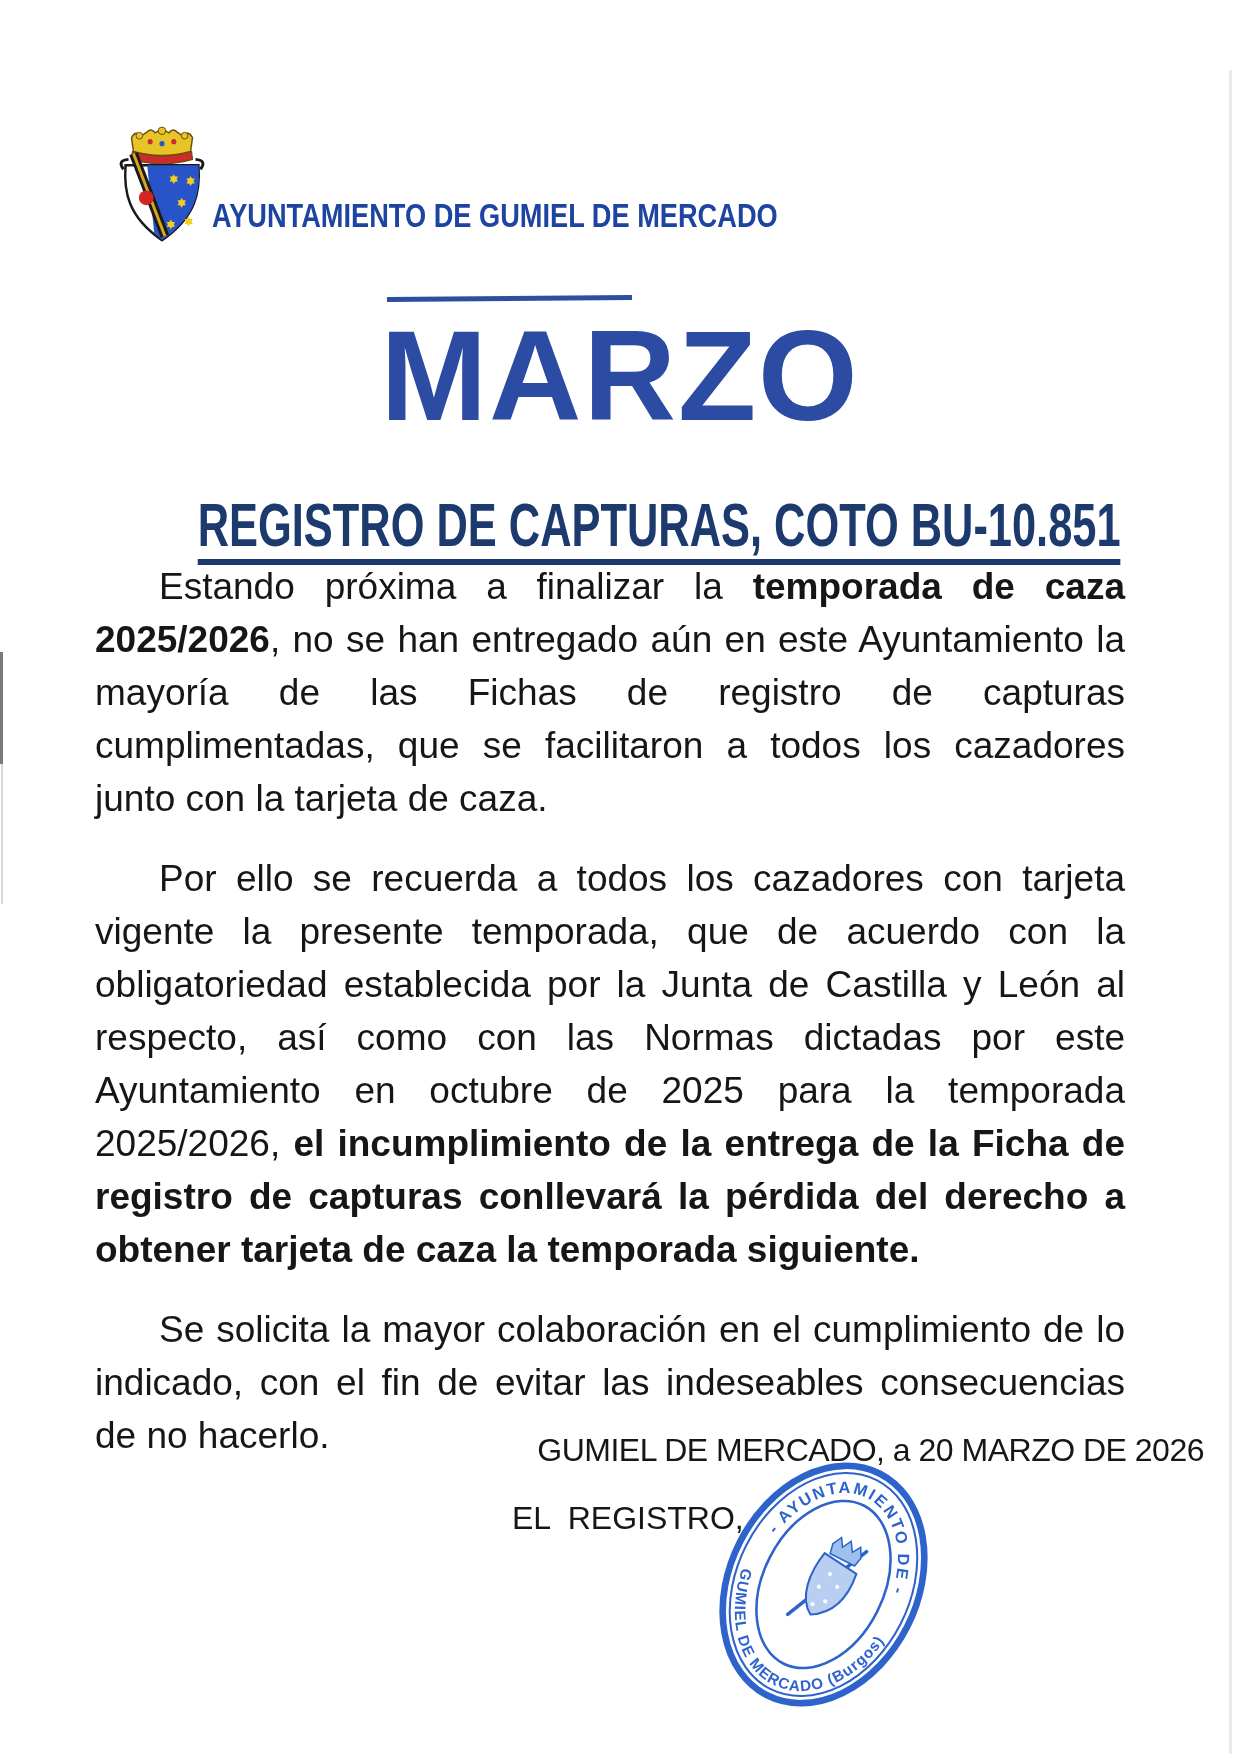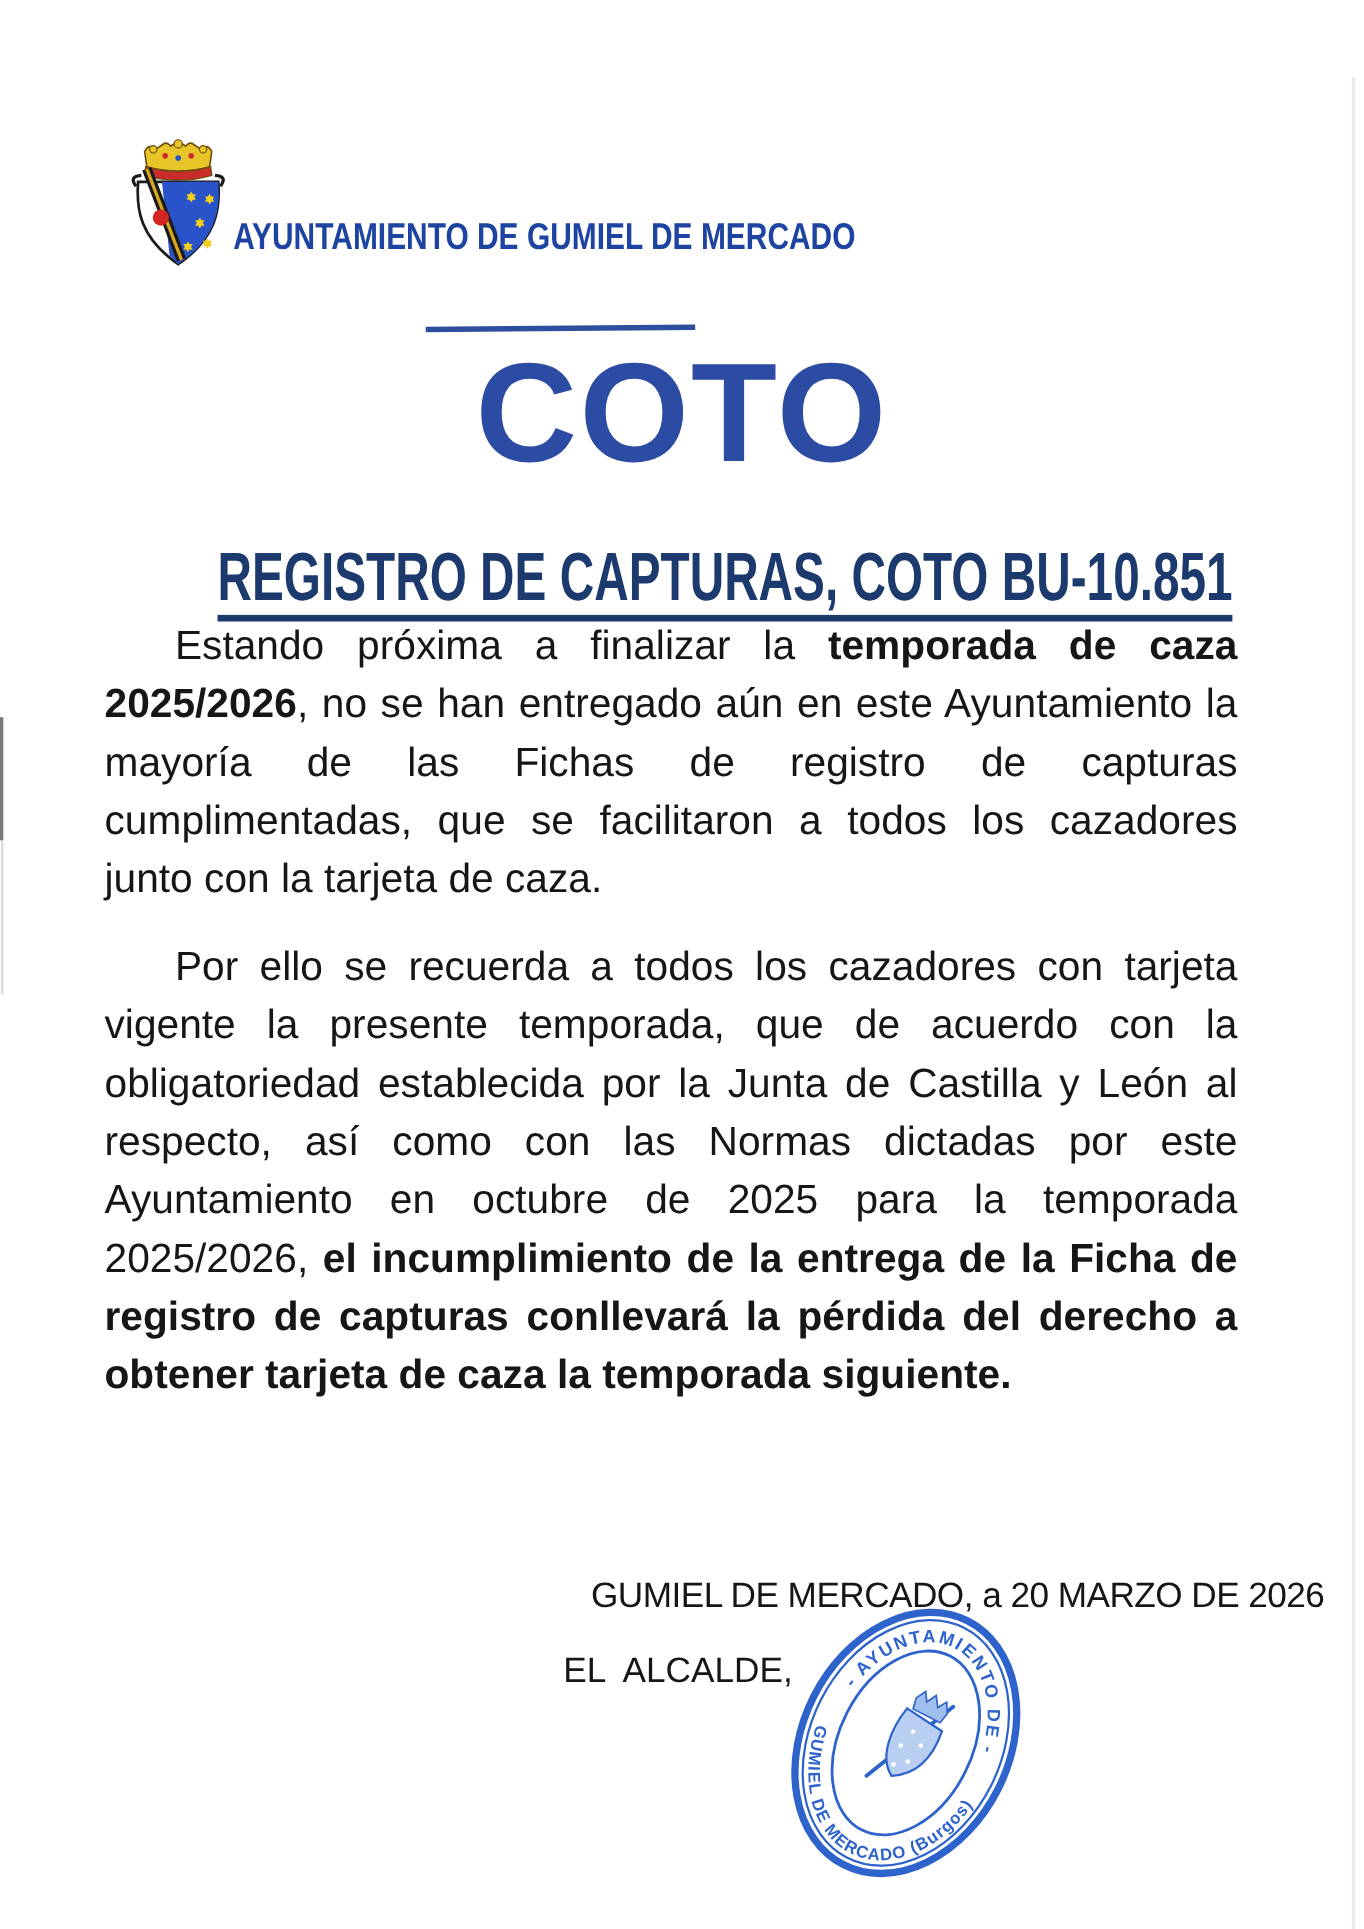--- a/index.html
+++ b/index.html
@@ -80,33 +80,34 @@
       <use href="#st" x="92" y="103"></use>
       <line x1="36" y1="34" x2="68" y2="118" stroke="#1a1a1a" stroke-width="9"></line>
       <line x1="36" y1="34" x2="68" y2="118" stroke="#d8a720" stroke-width="3"></line>
       <circle cx="49" cy="79" r="7.5" fill="#d42525"></circle>
     </g>
   </svg>
 
   <div class="org-name">AYUNTAMIENTO DE GUMIEL DE MERCADO</div>
   <div class="divider"></div>
 
-  <div class="title">COTO</div>
+  <div class="title">MARZO</div>
 
   <div class="subtitle-wrap">
     <span class="subtitle">REGISTRO DE CAPTURAS, COTO BU-10.851</span>
   </div>
 
   <div class="body-text">
     <p><span>Estando próxima a finalizar la </span><span class="b">temporada de caza 2025/2026</span><span>, no se han entregado aún en este Ayuntamiento la mayoría de las Fichas de registro de capturas cumplimentadas, que se facilitaron a todos los cazadores junto con la tarjeta de caza.</span></p>
     <p><span>Por ello se recuerda a todos los cazadores con tarjeta vigente la presente temporada, que de acuerdo con la obligatoriedad establecida por la Junta de Castilla y León al respecto, así como con las Normas dictadas por este Ayuntamiento en octubre de 2025 para la temporada 2025/2026, </span><span class="b">el incumplimiento de la entrega de la Ficha de registro de capturas conllevará la pérdida del derecho a obtener tarjeta de caza la temporada siguiente.</span></p>
+    <p><span>Se solicita la mayor colaboración en el cumplimiento de lo indicado, con el fin de evitar las indeseables consecuencias de no hacerlo.</span></p>
   </div>
 
   <div class="date-line">GUMIEL DE MERCADO, a 20 MARZO DE 2026</div>
-  <div class="alcalde">EL  ALCALDE,</div>
+  <div class="alcalde">EL  REGISTRO,</div>
 
   <svg class="stamp" viewBox="0 0 235 260" aria-hidden="true">
     <g transform="rotate(27 117 130)" stroke-linecap="round">
       <ellipse cx="117" cy="130" rx="92" ry="122" fill="none" stroke="#2e63cc" stroke-width="6.5"></ellipse>
       <ellipse cx="117" cy="130" rx="85" ry="115" fill="none" stroke="#2e63cc" stroke-width="2"></ellipse>
       <ellipse cx="117" cy="130" rx="59" ry="87" fill="none" stroke="#2e63cc" stroke-width="2.5"></ellipse>
       <path id="stampTopArc" d="M 52 146.5 A 66 95 0 1 1 182 146.5" fill="none"></path>
       <path id="stampBottomArc" d="M 44.5 83.5 A 80 110 0 1 0 189.5 83.5" fill="none"></path>
       <text font-family="Liberation Sans, sans-serif" font-size="16" font-weight="bold" fill="#2e63cc" letter-spacing="2">
         <textPath href="#stampTopArc" startOffset="50%" text-anchor="middle">- AYUNTAMIENTO DE -</textPath>

